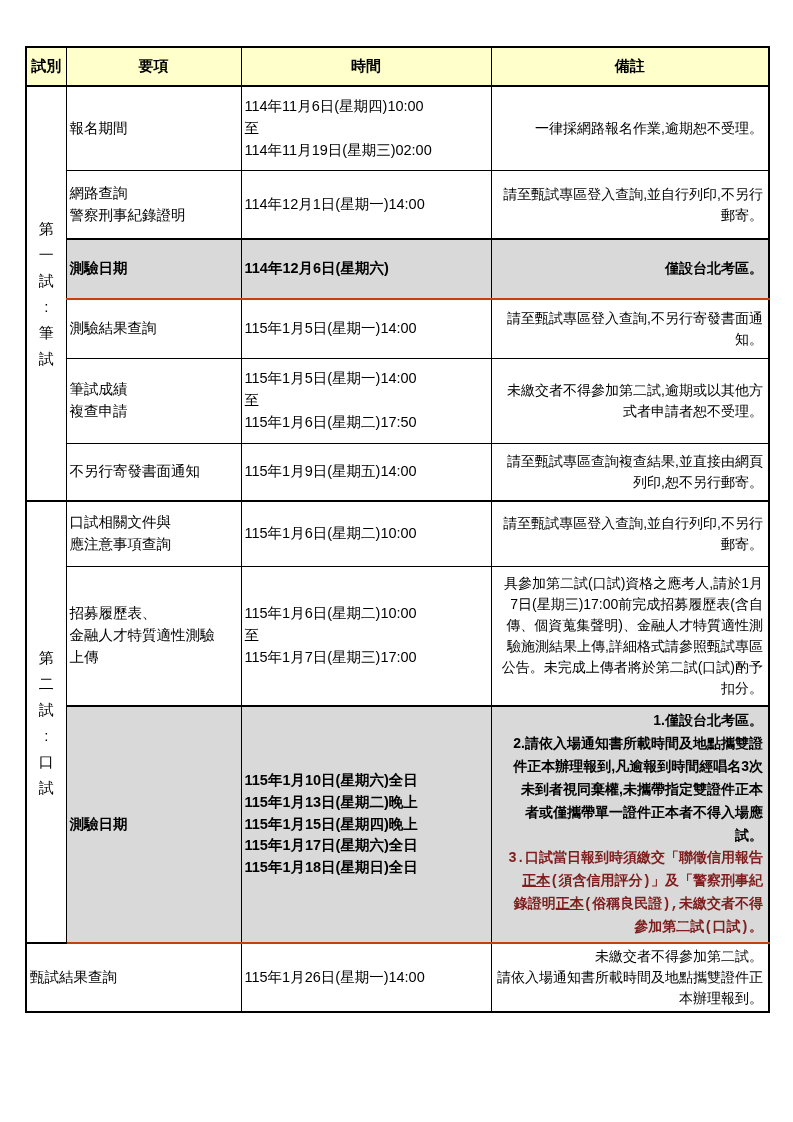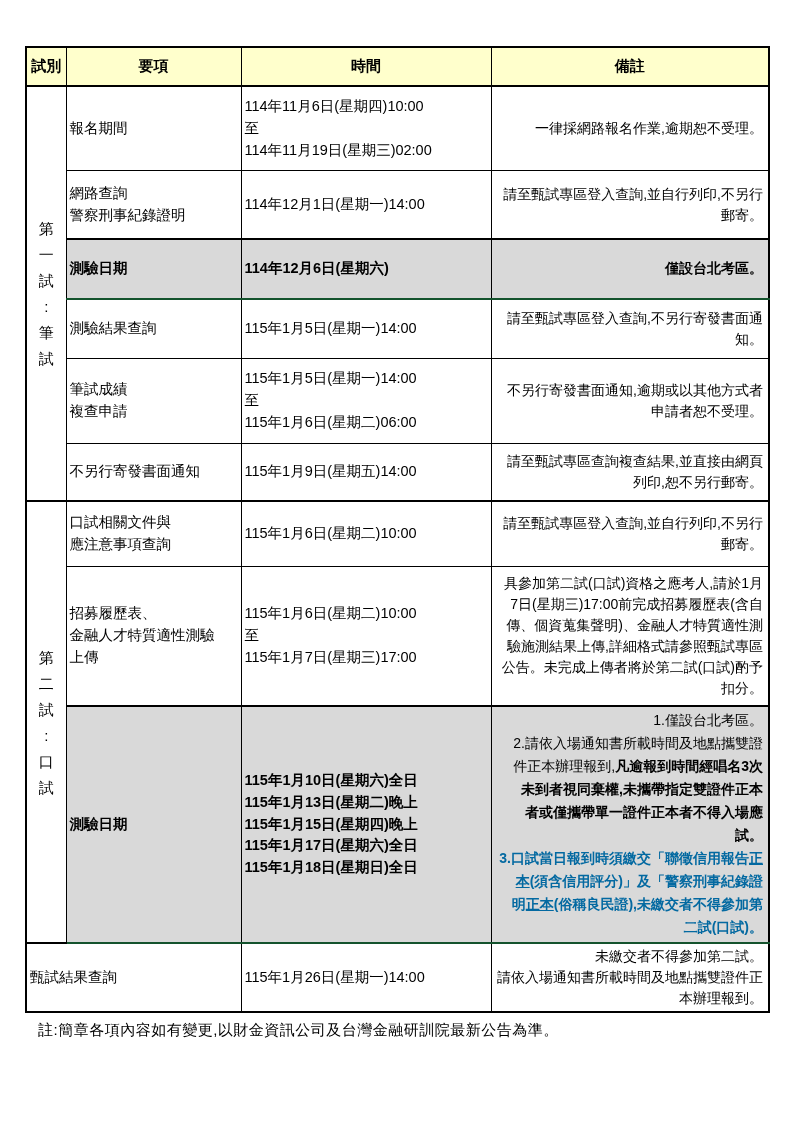--- a/index.html
+++ b/index.html
@@ -51,29 +51,29 @@
     flex-direction: column;
     align-items: center;
     gap: 11px;
     font-size: 15px;
     line-height: 1;
   }
   tr.hl > td {
     background: #D9D9D9;
     font-weight: bold;
     border-top: 2px solid #000;
-    border-bottom: 2px solid #14532d;
+    border-bottom: 2px solid #c2410c;
   }
   td.sec-top { border-top: 2px solid #000; }
   td.sec-bottom { border-bottom: 2px solid #000; }
   .remark-tall { line-height: 23px; font-size: 14px; vertical-align: top; }
   .pt { padding-left: 14px; text-indent: -14px; }
-  .w-norm { font-weight: normal; margin-left: 12px; }
+  .w-norm { font-weight: bold; margin-left: 12px; }
   .w-bold { font-weight: bold; }
-  .blue { color: #0369a1; font-weight: bold; }
+  .blue { color: #7f1d1d; font-weight: bold; font-family: Liberation Mono, monospace; }
   .ul { text-decoration: underline; }
   .footnote {
     margin: 8px 0 0 38px;
     font-size: 15px;
     letter-spacing: 0.5px;
   }
   
   tr.rh-70 { height: 70px; }
   tr.rh-68 { height: 68px; }
   tr.rh-60 { height: 60px; }
@@ -147,23 +147,23 @@
     </tr>
 
     <tr class="rh-77">
       <td class="item">
         <div>筆試成績</div>
         <div>複查申請</div>
       </td>
       <td class="time">
         <div>115年1月5日(星期一)14:00</div>
         <div>至</div>
-        <div>115年1月6日(星期二)06:00</div>
-      </td>
-      <td class="remark">不另行寄發書面通知,逾期或以其他方式者申請者恕不受理。</td>
+        <div>115年1月6日(星期二)17:50</div>
+      </td>
+      <td class="remark">未繳交者不得參加第二試,逾期或以其他方式者申請者恕不受理。</td>
     </tr>
 
     <tr class="rh-58">
       <td class="item sec-bottom">不另行寄發書面通知</td>
       <td class="time sec-bottom">115年1月9日(星期五)14:00</td>
       <td class="remark sec-bottom">請至甄試專區查詢複查結果,並直接由網頁列印,恕不另行郵寄。</td>
     </tr>
 
     <tr class="rh-65">
       <td class="exam-cell sec-top sec-bottom" rowspan="3">
@@ -218,15 +218,14 @@
       <td class="item sec-top" colspan="2">甄試結果查詢</td>
       <td class="time sec-top">115年1月26日(星期一)14:00</td>
       <td class="remark sec-top">
         <div>未繳交者不得參加第二試。</div>
         <div>請依入場通知書所載時間及地點攜雙證件正本辦理報到。</div>
       </td>
     </tr>
   </tbody>
     </table>
 
-  <div class="footnote">註:簡章各項內容如有變更,以財金資訊公司及台灣金融研訓院最新公告為準。</div>
 
 </div>
 
 </body></html>

